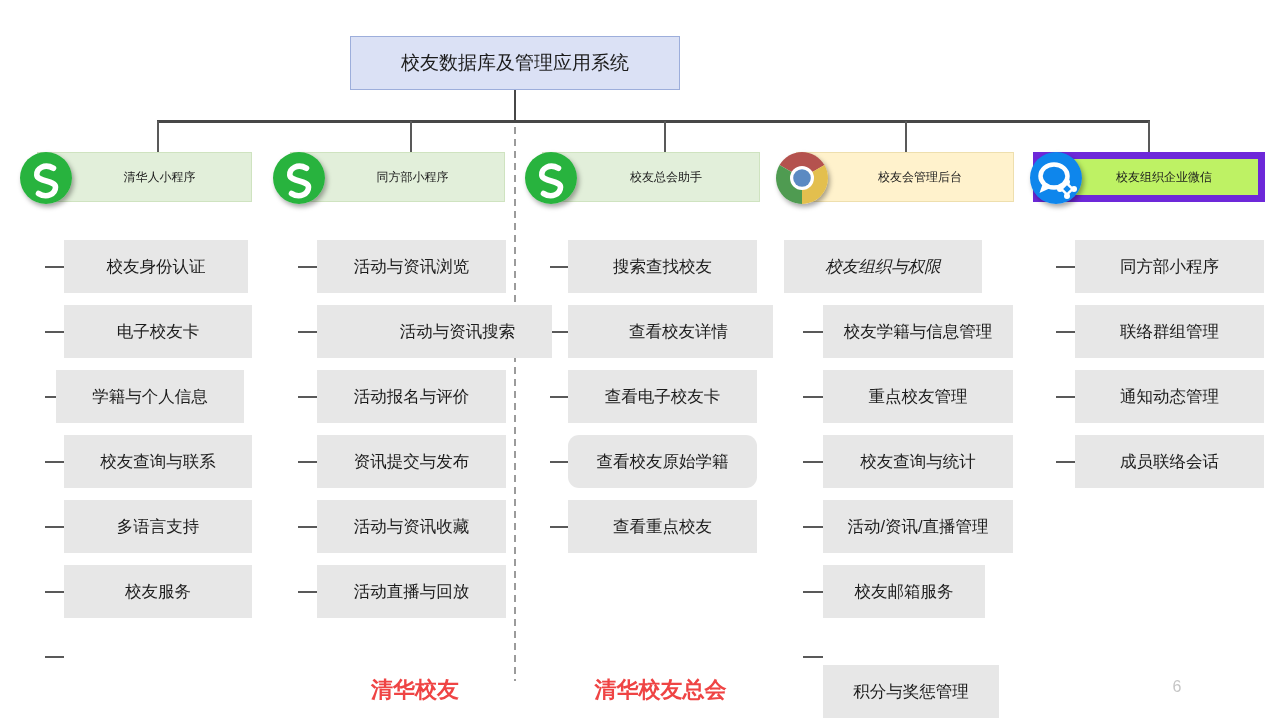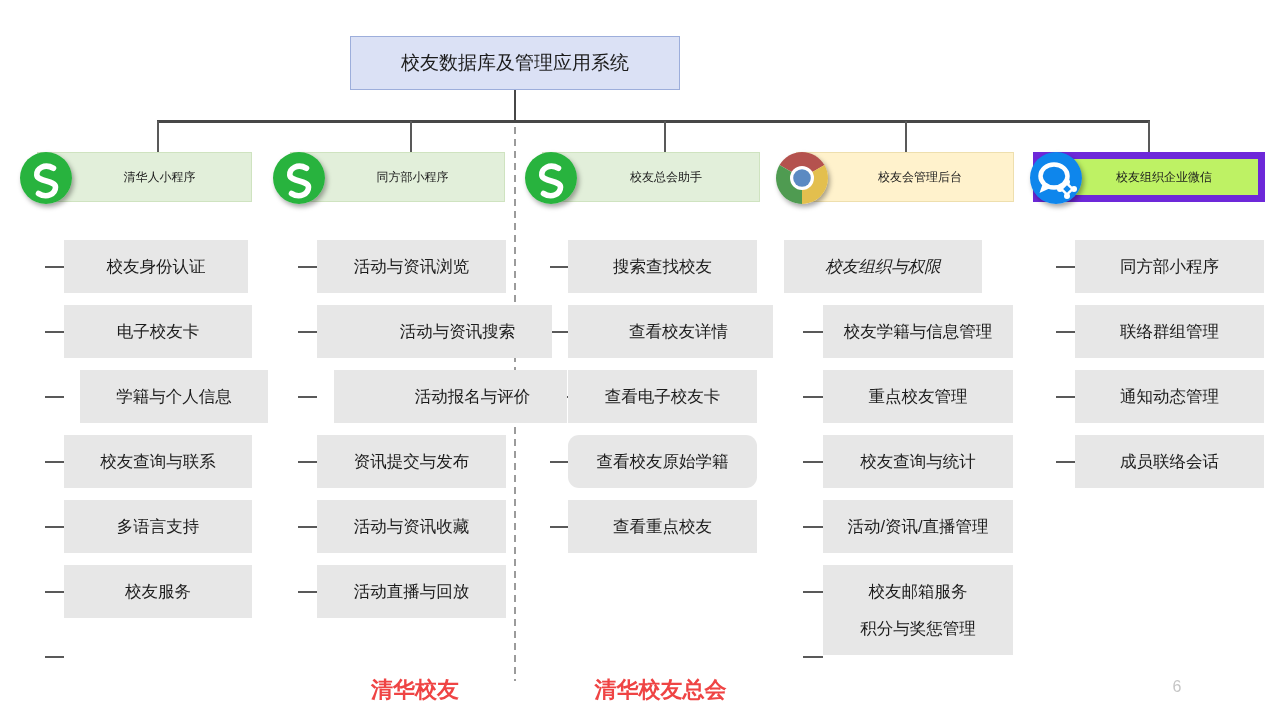--- a/index.html
+++ b/index.html
@@ -126,45 +126,45 @@
   <div class="tick" style="left:803px;top:591px;width:20px;height:2px;"></div>
   <div class="tick" style="left:803px;top:656px;width:20px;height:2px;"></div>
 
   <div class="tick" style="left:1056px;top:266px;width:19px;height:2px;"></div>
   <div class="tick" style="left:1056px;top:331px;width:19px;height:2px;"></div>
   <div class="tick" style="left:1056px;top:396px;width:19px;height:2px;"></div>
   <div class="tick" style="left:1056px;top:461px;width:19px;height:2px;"></div>
 
   <div class="item" style="left:64px;top:240px;width:184px;">校友身份认证</div>
   <div class="item" style="left:64px;top:305px;width:188px;">电子校友卡</div>
-  <div class="item" style="left:80px;top:370px;width:188px;">学籍与个人信息</div>
+  <div class="item" style="left:56px;top:370px;width:188px;">学籍与个人信息</div>
   <div class="item" style="left:64px;top:435px;width:188px;">校友查询与联系</div>
   <div class="item" style="left:64px;top:500px;width:188px;">多语言支持</div>
   <div class="item" style="left:64px;top:565px;width:188px;">校友服务</div>
 
   <div class="item" style="left:317px;top:240px;width:189px;">活动与资讯浏览</div>
   <div class="item" style="left:317px;top:305px;width:189px;padding-left:46px;">活动与资讯搜索</div>
-  <div class="item" style="left:334px;top:370px;width:189px;padding-left:44px;">活动报名与评价</div>
+  <div class="item" style="left:317px;top:370px;width:189px;">活动报名与评价</div>
   <div class="item" style="left:317px;top:435px;width:189px;">资讯提交与发布</div>
   <div class="item" style="left:317px;top:500px;width:189px;">活动与资讯收藏</div>
   <div class="item" style="left:317px;top:565px;width:189px;">活动直播与回放</div>
 
   <div class="item" style="left:568px;top:240px;width:189px;">搜索查找校友</div>
   <div class="item" style="left:568px;top:305px;width:189px;padding-left:16px;">查看校友详情</div>
   <div class="item" style="left:568px;top:370px;width:189px;">查看电子校友卡</div>
   <div class="item" style="left:568px;top:435px;width:189px;border-radius:11px;">查看校友原始学籍</div>
   <div class="item" style="left:568px;top:500px;width:189px;">查看重点校友</div>
 
   <div class="item" style="left:784px;top:240px;width:198px;font-style:italic;">校友组织与权限</div>
   <div class="item" style="left:823px;top:305px;width:190px;">校友学籍与信息管理</div>
   <div class="item" style="left:823px;top:370px;width:190px;">重点校友管理</div>
   <div class="item" style="left:823px;top:435px;width:190px;">校友查询与统计</div>
   <div class="item" style="left:823px;top:500px;width:190px;">活动/资讯/直播管理</div>
-  <div class="item" style="left:823px;top:565px;width:190px;">校友邮箱服务</div>
-  <div class="item" style="left:823px;top:602px;width:190px;">积分与奖惩管理</div>
+  <div class="item" style="left:823px;top:565px;width:162px;">校友邮箱服务</div>
+  <div class="item" style="left:823px;top:665px;width:176px;">积分与奖惩管理</div>
 
   <div class="item" style="left:1075px;top:240px;width:189px;">同方部小程序</div>
   <div class="item" style="left:1075px;top:305px;width:189px;">联络群组管理</div>
   <div class="item" style="left:1075px;top:370px;width:189px;">通知动态管理</div>
   <div class="item" style="left:1075px;top:435px;width:189px;">成员联络会话</div>
 
   <div class="footer-label" style="left:355px;width:120px;">清华校友</div>
   <div class="footer-label" style="left:583px;width:155px;">清华校友总会</div>
 
   <div class="page-num">6</div>

